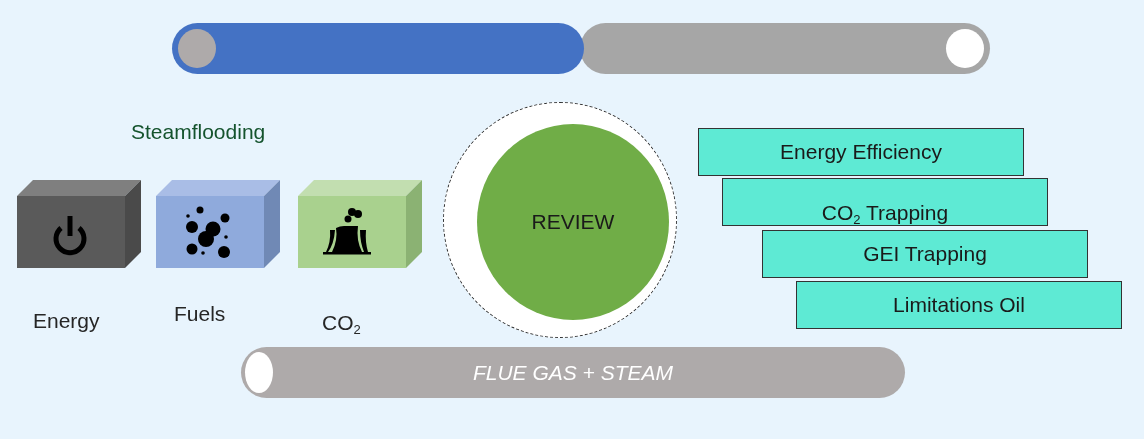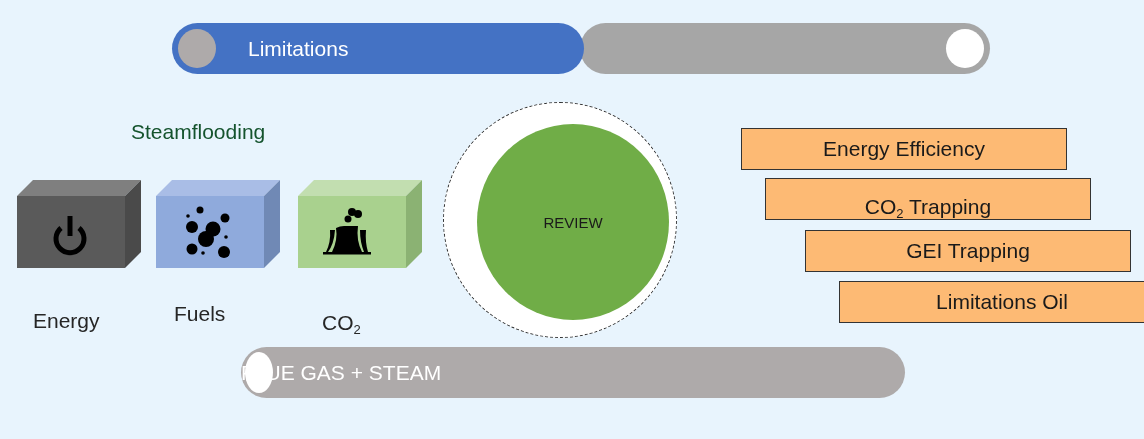--- a/index.html
+++ b/index.html
@@ -36,51 +36,50 @@
   .cube-label { position: absolute; font-size: 21px; color: #262626; margin-top: 34px; }
 
   
   .review-outer {
     left: 443px; top: 102px; width: 232px; height: 234px; border-radius: 50%;
     background: #ffffff; border: 1.5px dashed #333;
   }
   .review-inner {
     left: 477px; top: 124px; width: 192px; height: 196px; border-radius: 50%;
     background: #70ad47; display: flex; align-items: center; justify-content: center;
-    color: #1a1a1a; font-size: 15px;
+    color: #1a1a1a; font-size: 21px;
   }
 
   
   .adv-box {
-    position: absolute; height: 42px; background: #fdba74; border: 1.5px solid #333;
+    position: absolute; height: 48px; background: #5eead4; border: 1.5px solid #333;
     box-sizing: border-box; display: flex; align-items: center; justify-content: center;
-    font-size: 21px; color: #1a1a1a; margin-left: 43px;
+    font-size: 21px; color: #1a1a1a;
   }
   sub { font-size: 13px; vertical-align: -4px; line-height: 0; }
 
   
   .pipe {
     left: 241px; top: 347px; width: 664px; height: 51px; background: #aeaaaa;
     border-radius: 26px;
   }
   .pipe .knob-pipe {
     position: absolute; left: 4px; top: 5px; width: 28px; height: 41px;
     border-radius: 50%; background: #ffffff;
   }
   .pipe .pipe-label {
-    position: absolute; left: 0; right: 0; top: 0; line-height: 51px; text-align: left;
-    color: #ffffff; font-size: 21px;
+    position: absolute; left: 0; right: 0; top: 0; line-height: 51px; text-align: center;
+    color: #ffffff; font-size: 21px; font-style: italic;
   }
 </style>
 </head>
 <body>
 
 <div class="abs pill-lim">
   <div class="knob knob-lim"></div>
-  <span class="pill-label">Limitations</span>
 </div>
 <div class="abs pill-adv">
   <div class="knob knob-adv"></div>
 </div>
 
 <div class="abs title">Steamflooding</div>
 
 <div class="cube" style="left:17px; top:180px;">
   <svg width="124" height="88" viewBox="0 0 124 88">
     <polygon points="0,16 16,0 124,0 108,16" fill="#7f7f7f"></polygon>

